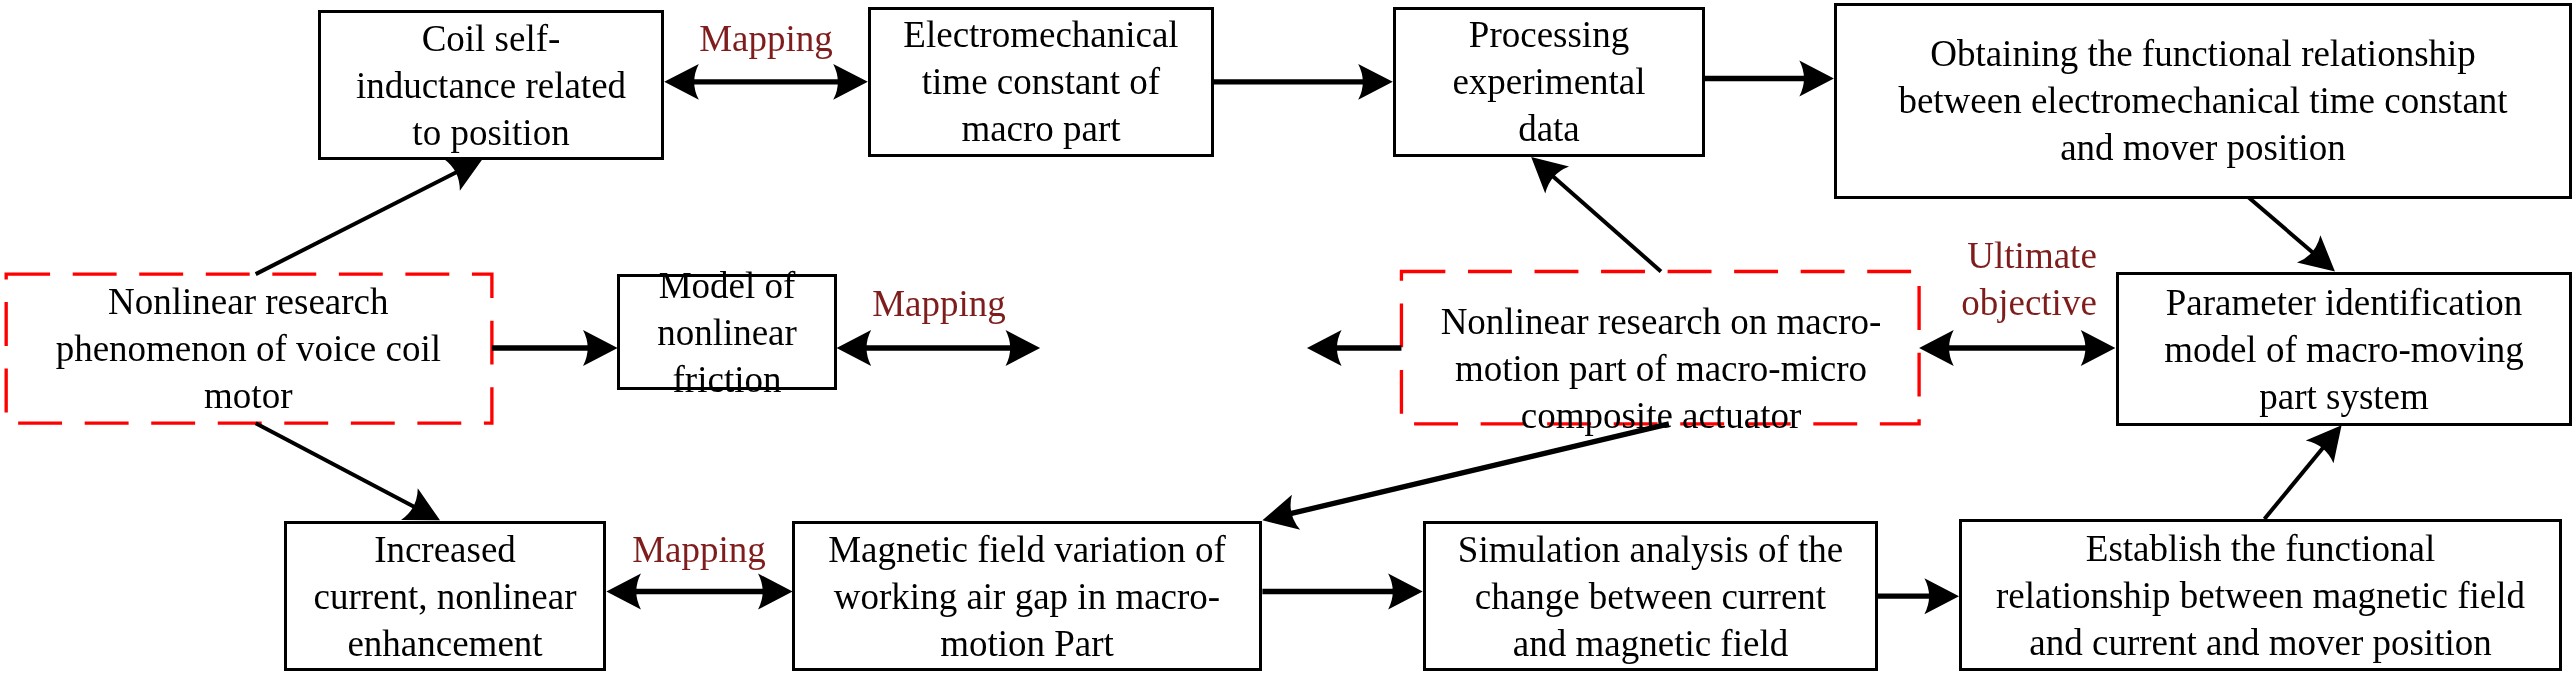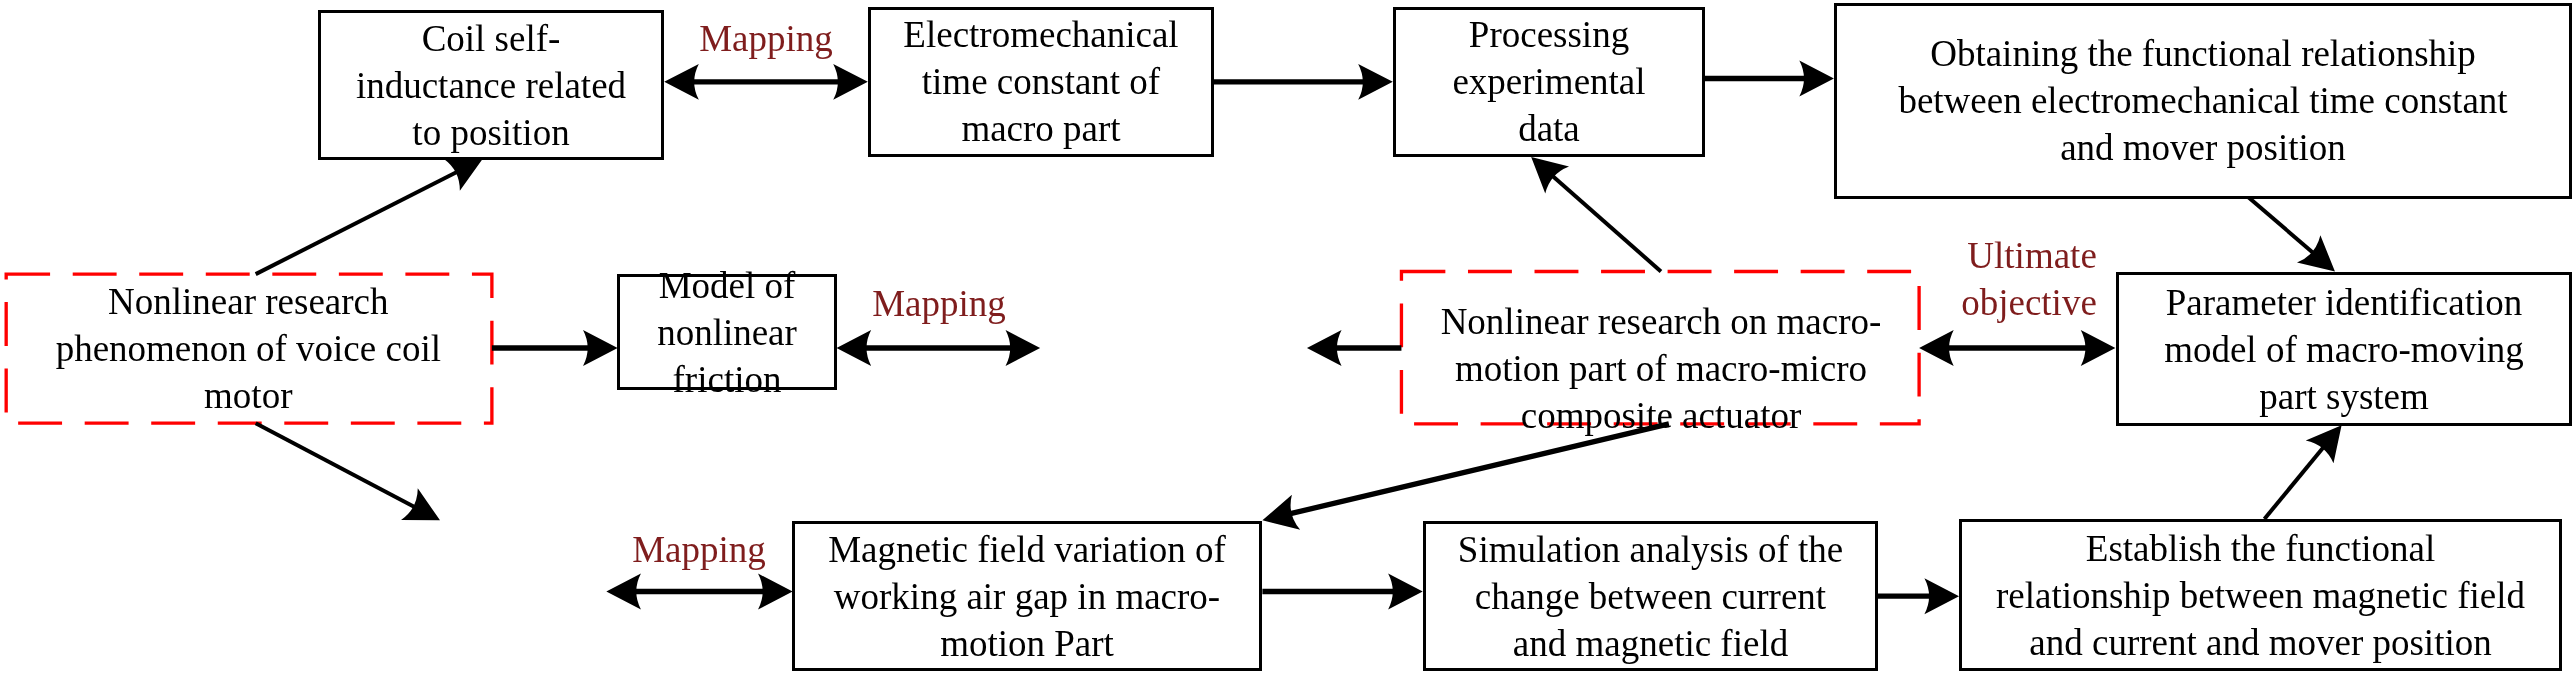--- a/index.html
+++ b/index.html
@@ -152,20 +152,25 @@
     <span class="txt">Nonlinear research on macro-
 motion part of macro-micro
 composite actuator</span>
   </div>
   <div class="node solid" style="left:2116px; top:272px; width:456px; height:154px;">
     <span class="txt">Parameter identification
 model of macro-moving
 part system</span>
   </div>
 
+  <div class="node solid" style="left:284px; top:521px; width:322px; height:150px;">
+    <span class="txt">Increased
+current, nonlinear
+enhancement</span>
+  </div>
   <div class="node solid" style="left:792px; top:521px; width:470px; height:150px;">
     <span class="txt">Magnetic field variation of
 working air gap in macro-
 motion Part</span>
   </div>
   <div class="node solid" style="left:1423px; top:521px; width:455px; height:150px;">
     <span class="txt">Simulation analysis of the
 change between current
 and magnetic field</span>
   </div>

